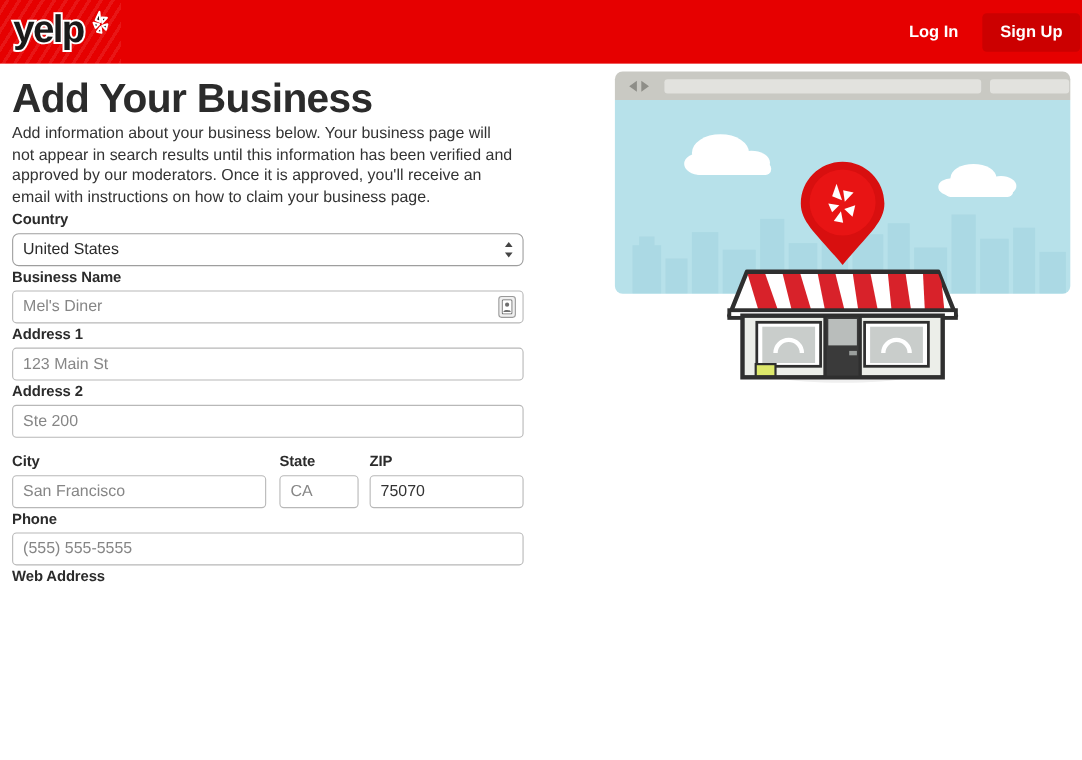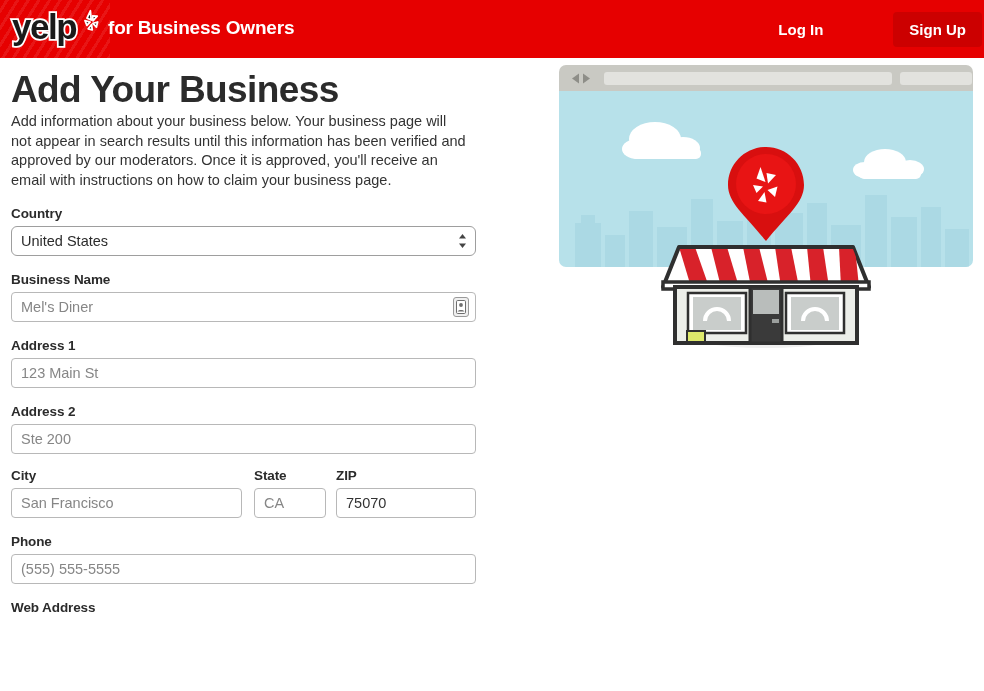--- a/index.html
+++ b/index.html
@@ -69,21 +69,20 @@
     font-size: 19px;
     font-weight: bold;
     letter-spacing: -0.2px;
   }
   .header-right {
     position: absolute;
     right: 0; top: 0;
     height: 58px;
     display: flex;
     align-items: center;
-    gap: 48px;
   }
   .login-link {
     color: #ffffff;
     font-size: 15px;
     font-weight: bold;
     text-decoration: none;
     padding: 6px 10px;
     margin-right: 12px;
     cursor: pointer;
   }
@@ -124,21 +123,21 @@
     padding-top: 13px;
     line-height: 38px;
   }
   .page-desc {
     font-size: 14.5px;
     color: #333333;
     line-height: 19.6px;
     margin: 3px 0 0 0;
     width: 458px;
   }
-  .field-group { margin-top: 16px; }
+  .field-group { margin-top: 2px; }
   .field-label {
     display: block;
     font-size: 13.5px;
     font-weight: bold;
     color: #2b2b2b;
     margin-bottom: 5px;
     letter-spacing: -0.1px;
   }
   .text-input {
     display: block;
@@ -276,21 +275,20 @@
             <path d="M13.4 2.8 L14.2 12.0 L10.0 10.2 Z"></path>
             <path d="M8.0 12.6 L13.1 14.0 L9.9 17.3 Z"></path>
             <path d="M11.2 20.8 L14.6 16.5 L15.2 21.9 Z"></path>
             <path d="M19.4 19.0 L15.9 15.4 L20.6 14.0 Z"></path>
             <path d="M20.2 8.2 L16.0 12.8 L15.6 8.0 Z"></path>
           </g>
         </svg>
       </span>
     </div>
 
-    <span class="brand-tag">for Business Owners</span>
 
     <div class="header-right">
       <a class="login-link">Log In</a>
       <button class="signup-btn">Sign Up</button>
     </div>
   </div>
 </div>
 
 <div class="page">
 

